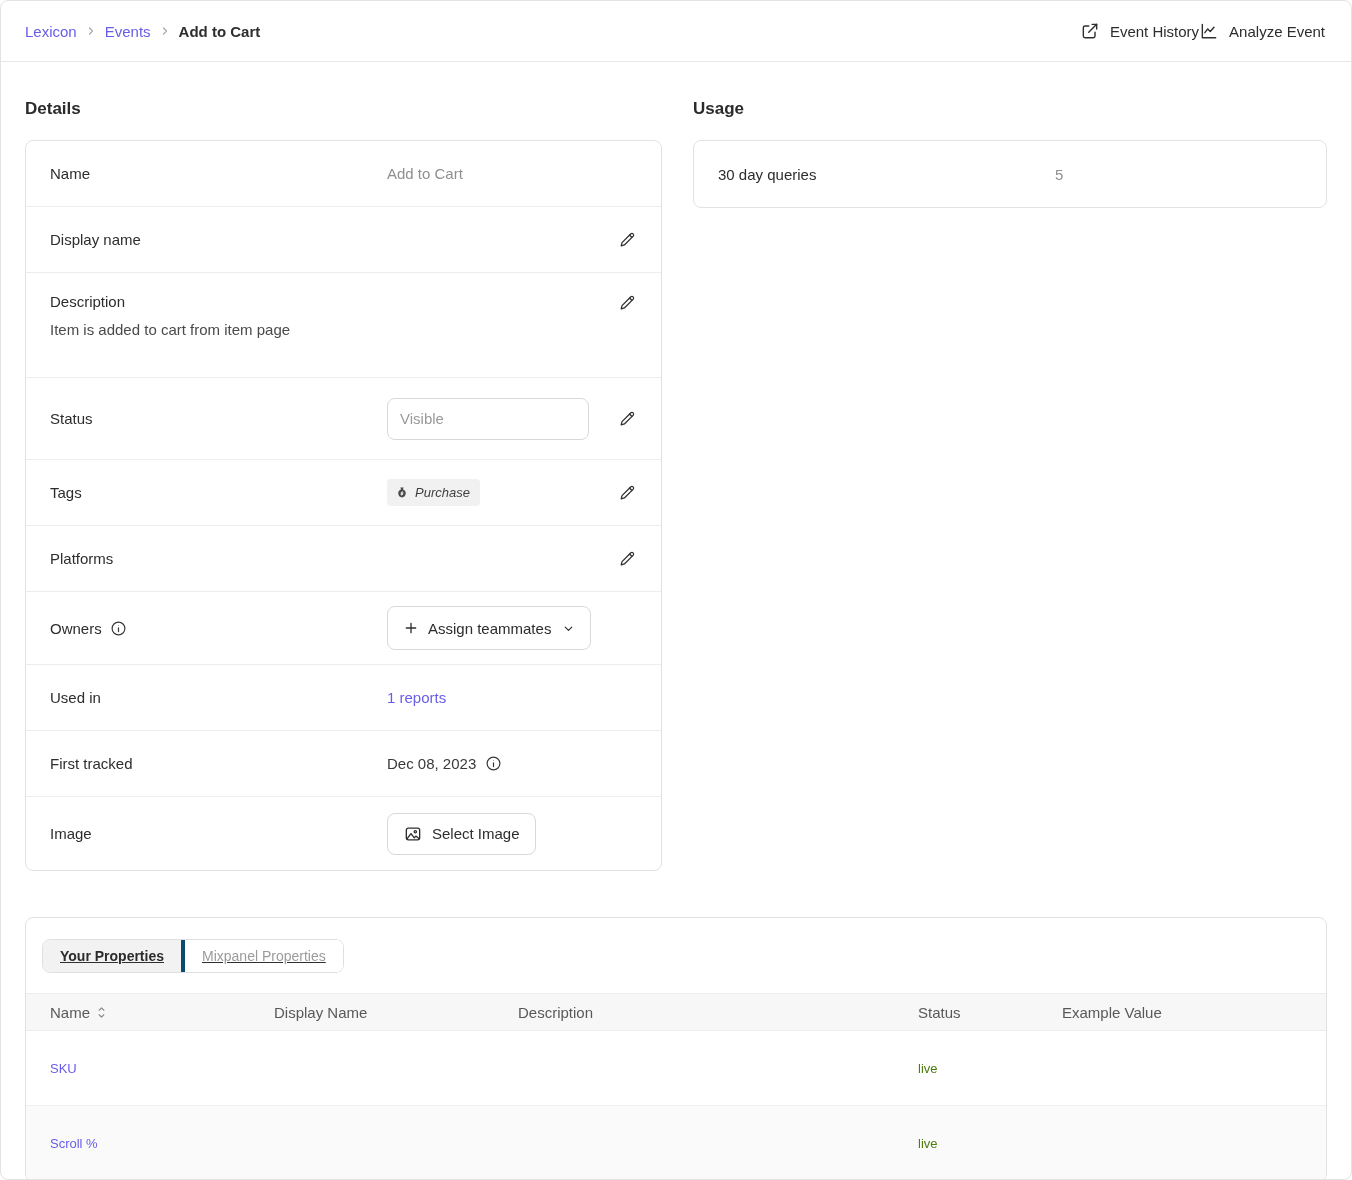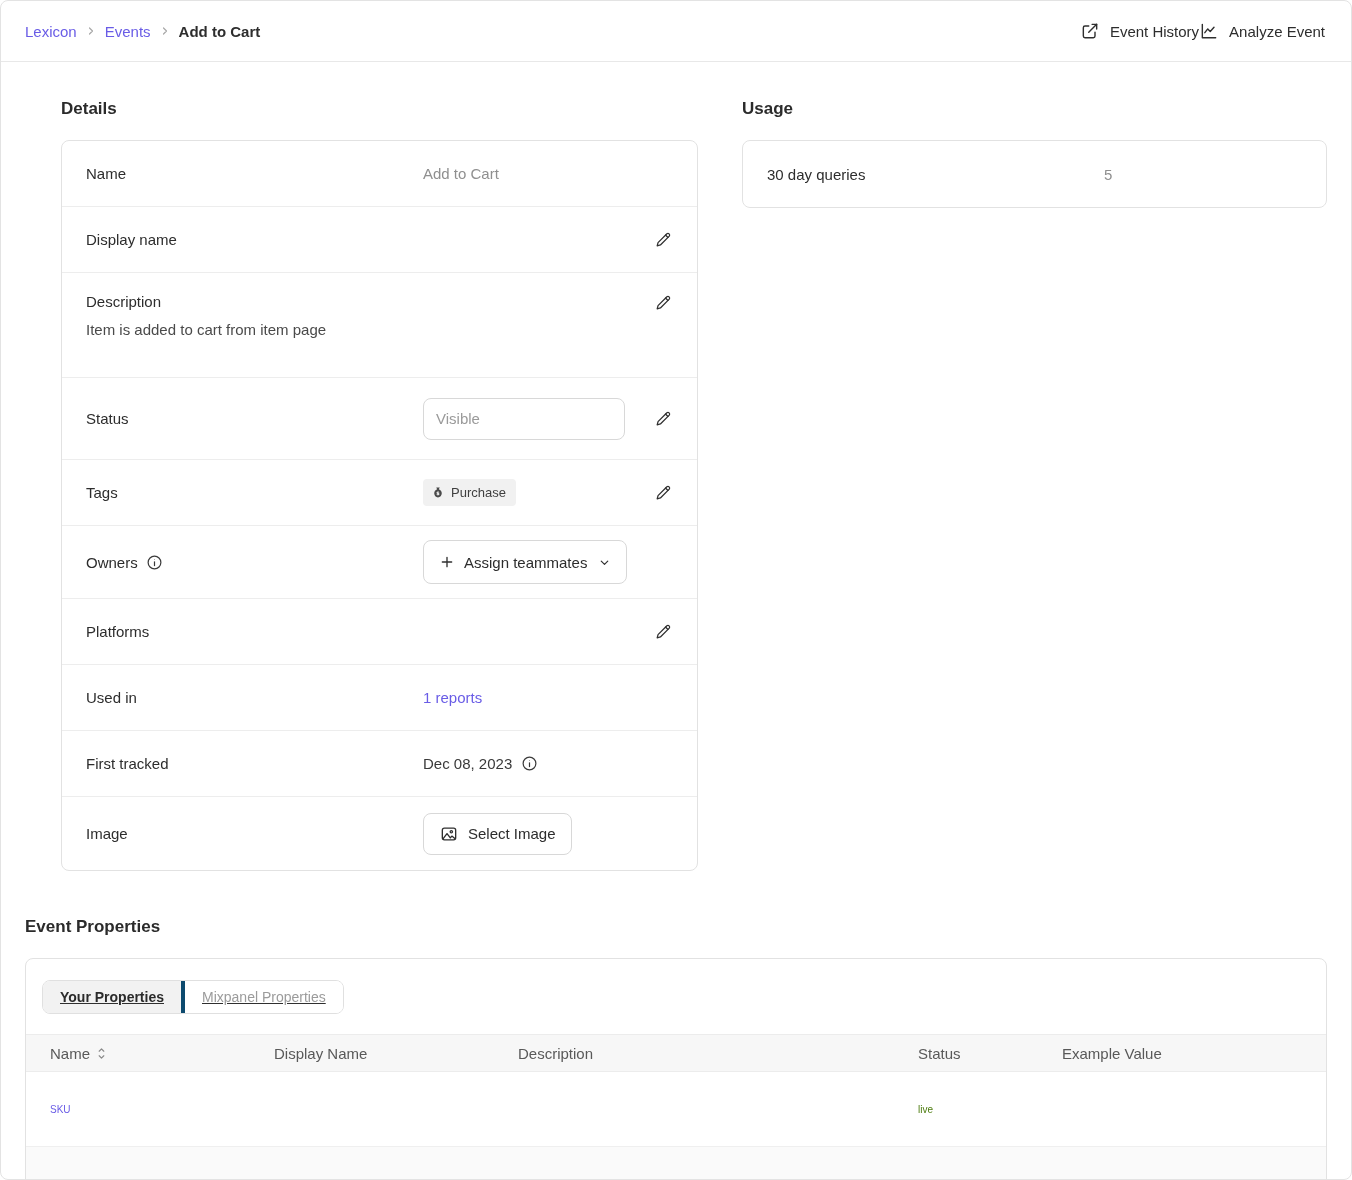--- a/index.html
+++ b/index.html
@@ -33,21 +33,21 @@
     display:flex; align-items:center; gap:10px;
     font-size:15px; font-weight:500; color:#2d2d2d;
     background:none; border:none; cursor:pointer;
     font-family:inherit;
   }
   .icon { display:inline-flex; align-items:center; justify-content:center; color:#2f2f2f; }
   .icon svg { display:block; }
 
   
   .main { padding:0 24px; }
-  .columns { display:flex; gap:44px; margin-top:37px; align-items:flex-start;margin-left:36px; }
+  .columns { display:flex; gap:31px; margin-top:37px; align-items:flex-start; }
   .col-left { width:637px; flex-shrink:0; }
   .col-right { flex:1; }
   .section-title { font-size:17px; font-weight:700; color:#2b2b2b; margin-bottom:21px; }
 
   .card {
     border:1px solid #e2e2e2;
     border-radius:8px;
     background:#fff;
   }
   .row {
@@ -84,21 +84,21 @@
     border:1px solid #d8d8d8; border-radius:8px;
     padding:0 12px; font-size:15px; font-family:inherit;
     color:#3a3a3a; background:#fff; outline:none;
   }
   .text-input::placeholder { color:#9a9a9a; }
 
   .tag-chip {
     display:inline-flex; align-items:center; gap:6px;
     background:#f1f1f1; border-radius:4px;
     padding:6px 10px 6px 8px;
-    font-size:13px; color:#3f3f3f;
+    font-size:13px; color:#3f3f3f;font-style:italic;
   }
 
   .outline-btn {
     display:inline-flex; align-items:center; gap:9px;
     border:1px solid #d8d8d8; border-radius:8px;
     background:#fff; cursor:pointer;
     font-family:inherit; font-size:15px; font-weight:500; color:#2d2d2d;
     padding:0 15px; height:44px;
   }
   .outline-btn.btn-image { height:42px; }
@@ -131,21 +131,21 @@
   .ptable-header {
     background:#f7f7f7;
     border-top:1px solid #ececec;
     border-bottom:1px solid #ececec;
     height:38px;
     font-size:15px; color:#595959; font-weight:500;
   }
   .ptable-header > div:first-child, .ptable-row > div:first-child { padding-left:24px; }
   .th-name { display:flex; align-items:center; gap:6px; cursor:pointer; }
   .sort-icon { color:#8a8a8a; }
-  .ptable-row { height:75px; border-bottom:1px solid #efefef; font-size:10px; }
+  .ptable-row { height:75px; border-bottom:1px solid #efefef; font-size:13px; }
   .ptable-row:last-child { border-bottom:none; }
   .ptable-row.hovered { background:#fafafa; }
   .cell-name a { color:#695ce6; text-decoration:none; cursor:pointer; }
   .cell-status { color:#4d7c0f; }
 </style>
 </head>
 <body>
 
 <div class="page">
 
@@ -261,20 +261,33 @@
             <button class="edit-btn">
               <span class="icon">
                 <svg width="19" height="19" viewBox="0 0 24 24" fill="none" stroke="currentColor" stroke-width="1.6" stroke-linecap="round" stroke-linejoin="round">
                   <path d="M4 20l1.1-4.1L16.3 4.7a2.15 2.15 0 0 1 3 3L8.1 18.9 4 20z"></path>
                   <path d="M14.6 6.4l3 3"></path>
                 </svg>
               </span>
             </button>
           </div>
 
+          <div class="row">
+            <div class="row-label">Platforms</div>
+            <div class="row-value"></div>
+            <button class="edit-btn">
+              <span class="icon">
+                <svg width="19" height="19" viewBox="0 0 24 24" fill="none" stroke="currentColor" stroke-width="1.6" stroke-linecap="round" stroke-linejoin="round">
+                  <path d="M4 20l1.1-4.1L16.3 4.7a2.15 2.15 0 0 1 3 3L8.1 18.9 4 20z"></path>
+                  <path d="M14.6 6.4l3 3"></path>
+                </svg>
+              </span>
+            </button>
+          </div>
+
           <div class="row row-owners">
             <div class="row-label">
               <span>Owners</span>
               <span class="icon" style="color:#3a3a3a;">
                 <svg width="17" height="17" viewBox="0 0 24 24" fill="none" stroke="currentColor" stroke-width="1.7" stroke-linecap="round">
                   <circle cx="12" cy="12" r="9"></circle>
                   <path d="M12 11v5.4"></path>
                   <circle cx="12" cy="7.6" r="0.6" fill="currentColor" stroke="none"></circle>
                 </svg>
               </span>
@@ -290,33 +303,20 @@
                 <span class="icon" style="margin-left:2px;">
                   <svg width="13" height="13" viewBox="0 0 24 24" fill="none" stroke="currentColor" stroke-width="2.2" stroke-linecap="round" stroke-linejoin="round">
                       <path d="M6 9.5l6 6 6-6"></path>
                     </svg>
                 </span>
               </button>
             </div>
           </div>
 
           <div class="row">
-            <div class="row-label">Platforms</div>
-            <div class="row-value"></div>
-            <button class="edit-btn">
-              <span class="icon">
-                <svg width="19" height="19" viewBox="0 0 24 24" fill="none" stroke="currentColor" stroke-width="1.6" stroke-linecap="round" stroke-linejoin="round">
-                  <path d="M4 20l1.1-4.1L16.3 4.7a2.15 2.15 0 0 1 3 3L8.1 18.9 4 20z"></path>
-                  <path d="M14.6 6.4l3 3"></path>
-                </svg>
-              </span>
-            </button>
-          </div>
-
-          <div class="row">
             <div class="row-label">Used in</div>
             <div class="row-value">
               <a class="link">1 reports</a>
             </div>
           </div>
 
           <div class="row">
             <div class="row-label">First tracked</div>
             <div class="row-value">
               <span class="value-dark">
@@ -359,21 +359,20 @@
             <div class="row-value">
               <span class="value-muted">5</span>
             </div>
           </div>
         </div>
       </div>
 
     </div>
 
     <div class="ep-section">
-      <div class="section-title">Event Properties</div>
       <div class="ep-card">
 
         <div class="tabs-wrap">
           <div class="tab-group">
             <button class="tab active">Your Properties</button>
             <button class="tab">Mixpanel Properties</button>
           </div>
         </div>
 
         <div class="ptable">

